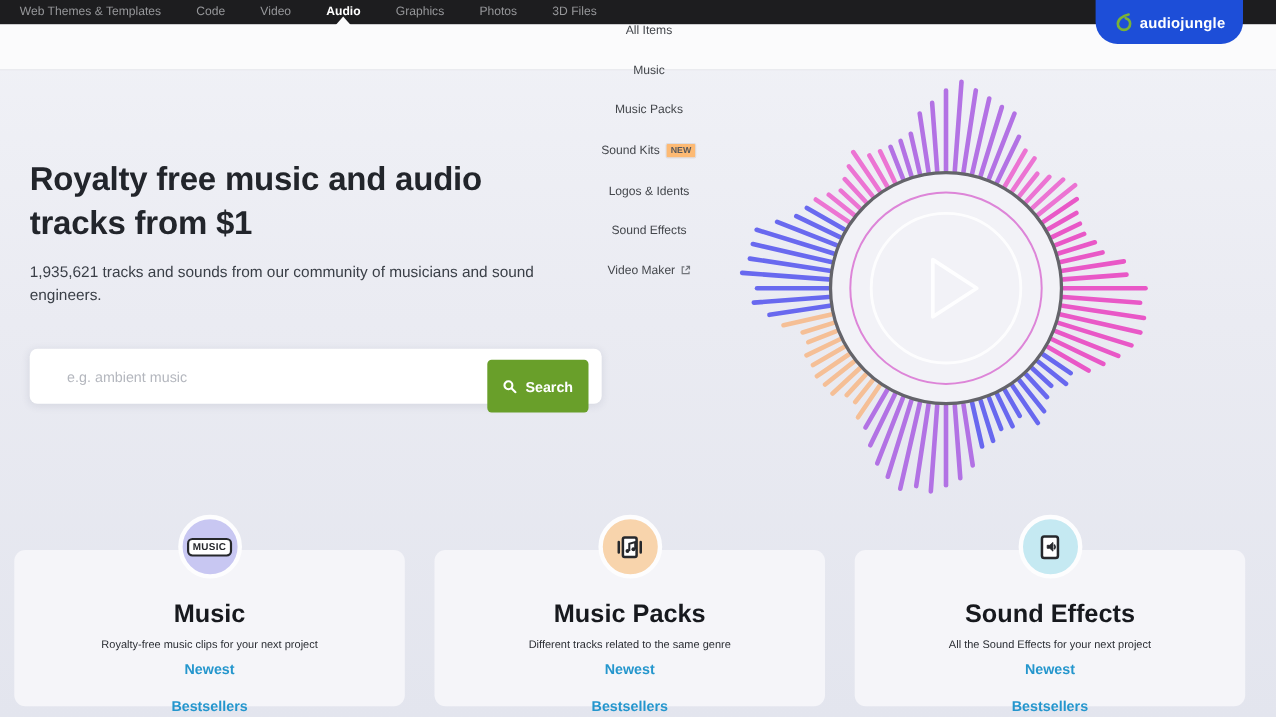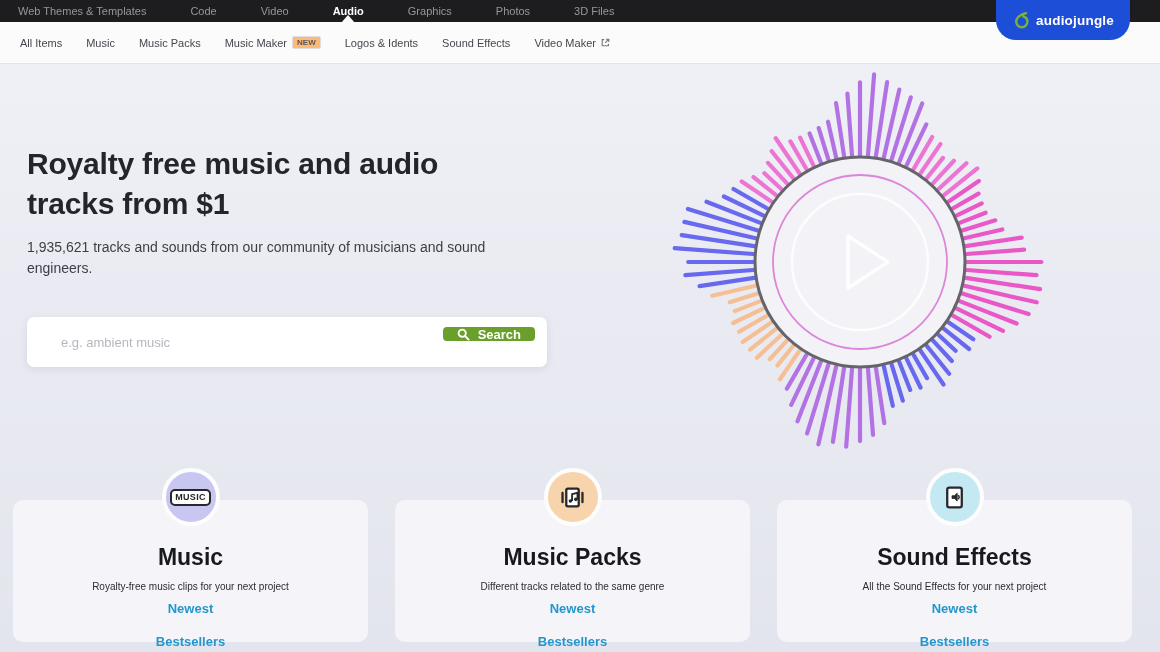--- a/index.html
+++ b/index.html
@@ -14,21 +14,21 @@
   
   .topbar {
     position: relative;
     height: 22px;
     background: #1d1d1f;
     display: flex;
     align-items: center;
     padding-left: 18px;
     z-index: 30;
   }
-  .topnav { display: flex; gap: 44px; align-items: center; }
+  .topnav { display: flex; gap: 32px; align-items: center; }
   .topnav-item {
     font-size: 11px;
     color: #96979a;
     cursor: pointer;
     position: relative;
     white-space: nowrap;
   }
   .topnav-item.active { color: #ffffff; font-weight: bold; }
   .topnav-item.active::after {
     content: "";
@@ -60,20 +60,21 @@
   .subnav {
     position: relative;
     height: 42px;
     background: #fbfbfc;
     border-bottom: 1px solid #e3e4ea;
     display: flex;
     align-items: center;
     gap: 24px;
     padding-left: 20px;
     z-index: 20;
+    flex-direction: column;
   }
   .subnav-item {
     font-size: 11px;
     color: #44474c;
     cursor: pointer;
     display: flex;
     align-items: center;
     gap: 5px;
     white-space: nowrap;
   }
@@ -122,21 +123,21 @@
     padding: 0 120px 0 18px;
     font-size: 13px;
     font-family: "Liberation Sans", sans-serif;
     color: #42464d;
     margin-left: 16px;
   }
   .search-input::placeholder { color: #b4b7be; }
   .search-btn {
     position: absolute;
     right: 12px; top: 10px;
-    height: 14px;
+    height: 48px;
     padding: 0 14px;
     background: #699f2a;
     border: none;
     border-radius: 4px;
     color: #ffffff;
     font-size: 13px;
     font-weight: bold;
     font-family: "Liberation Sans", sans-serif;
     display: flex;
     align-items: center;
@@ -214,21 +215,21 @@
     <span class="subnav-item">
       <span>All Items</span>
     </span>
     <span class="subnav-item">
       <span>Music</span>
     </span>
     <span class="subnav-item">
       <span>Music Packs</span>
     </span>
     <span class="subnav-item">
-      <span>Music Maker</span>
+      <span>Sound Kits</span>
       <span class="new-badge">NEW</span>
     </span>
     <span class="subnav-item">
       <span>Logos &amp; Idents</span>
     </span>
     <span class="subnav-item">
       <span>Sound Effects</span>
     </span>
     <span class="subnav-item">
       <span>Video Maker</span>

